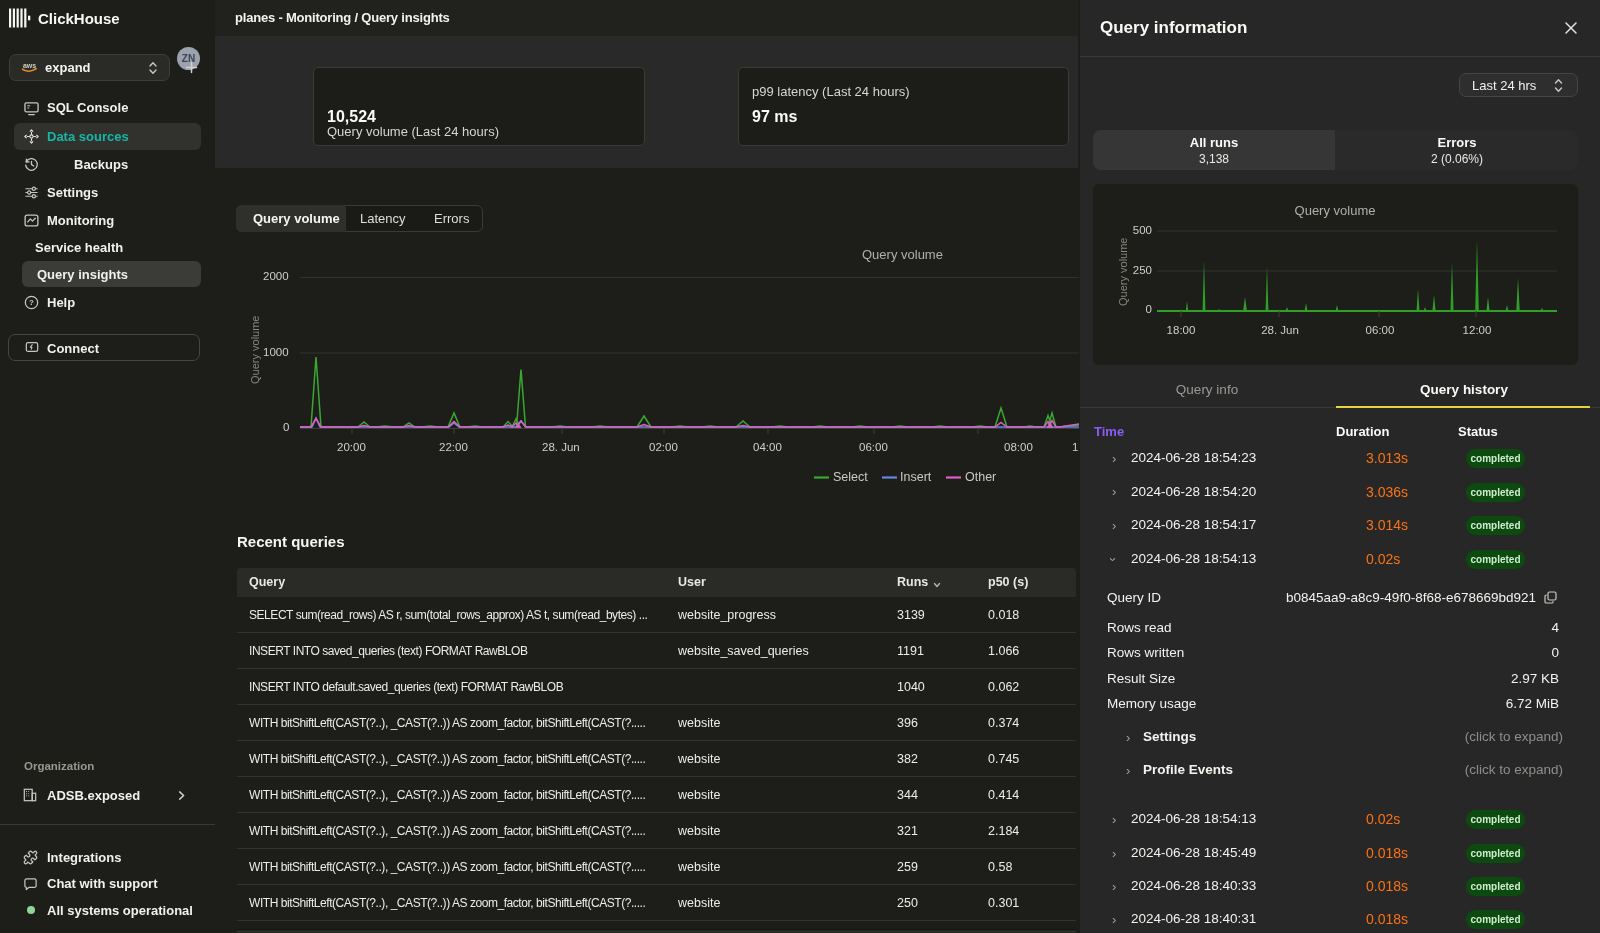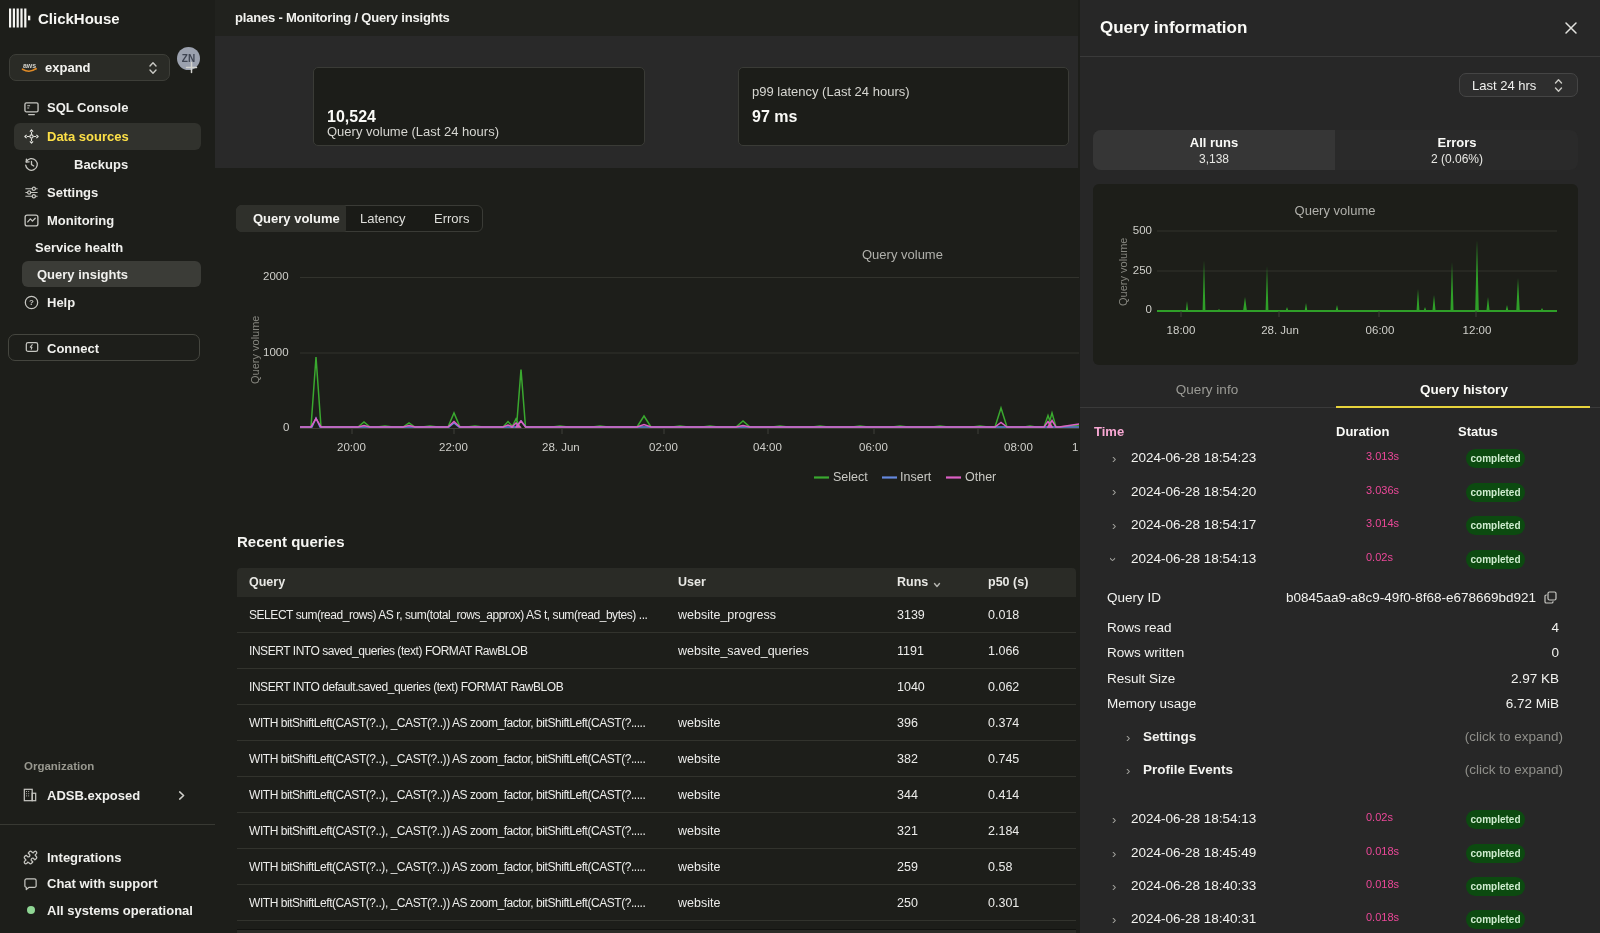--- a/index.html
+++ b/index.html
@@ -36,21 +36,21 @@
   <path d="M2 9 L5 12.2 L8 9" stroke="#c9c9c4" stroke-width="1.4" fill="none" stroke-linecap="round" stroke-linejoin="round"></path>
 </svg>
 <svg class="abs" style="left:185px;top:61px;" width="13" height="13" viewBox="0 0 13 13">
   <path d="M6.5 1.5 V11.5 M1.5 6.5 H11.5" stroke="#d2d2cd" stroke-width="1.5" stroke-linecap="round"></path>
 </svg>
 
 <div class="abs" style="left:14px;top:123px;width:187px;height:27px;background:#31322d;border-radius:6px;"></div>
 <div class="abs" style="left:22px;top:261px;width:179px;height:26px;background:#3b3c37;border-radius:6px;"></div>
 
 <div class="txt" style="left:47px;top:100px;font-size:13px;font-weight:bold;color:#f0f0ed;">SQL Console</div>
-<div class="txt" style="left:47px;top:129px;font-size:13px;font-weight:bold;color:#fde047;">Data sources</div>
+<div class="txt" style="left:47px;top:129px;font-size:13px;font-weight:bold;color:#14b8a6;">Data sources</div>
 <div class="txt" style="left:47px;top:157px;font-size:13px;font-weight:bold;color:#f0f0ed;padding-left:27px;">Backups</div>
 <div class="txt" style="left:47px;top:185px;font-size:13px;font-weight:bold;color:#f0f0ed;">Settings</div>
 <div class="txt" style="left:47px;top:213px;font-size:13px;font-weight:bold;color:#f0f0ed;">Monitoring</div>
 <div class="txt" style="left:35px;top:240px;font-size:13px;font-weight:bold;color:#f0f0ed;">Service health</div>
 <div class="txt" style="left:37px;top:267px;font-size:13px;font-weight:bold;color:#f0f0ed;">Query insights</div>
 <div class="txt" style="left:47px;top:295px;font-size:13px;font-weight:bold;color:#f0f0ed;">Help</div>
 
 <svg class="abs" style="left:24px;top:101px;" width="15" height="15" viewBox="0 0 16 16">
   <rect x="1" y="2" width="14" height="9.5" rx="1.5" stroke="#c6c6c1" stroke-width="1.4" fill="none"></rect>
   <path d="M3.5 5 h3 M3.5 7.5 h2" stroke="#c6c6c1" stroke-width="1.1"></path>
@@ -290,26 +290,26 @@
 <div class="txt" style="left:1477px;top:324px;font-size:11.5px;color:#cfcfca;transform:translateX(-50%);">12:00</div>
 
 <div class="txt" style="left:1207px;top:382px;font-size:13.5px;color:#9a9a95;transform:translateX(-50%);">Query info</div>
 <div class="txt" style="left:1464px;top:382px;font-size:13.5px;font-weight:bold;color:#fafaf7;transform:translateX(-50%);">Query history</div>
 <div class="abs" style="left:1080px;top:407px;width:520px;height:1px;background:#3a3a3a;"></div>
 <div class="abs" style="left:1336px;top:406px;width:254px;height:2px;background:#e7d33c;"></div>
 
 <style>
 .chev { position:absolute; font-size:13px; color:#a2a29d; }
 .hdate { position:absolute; left:1131px; font-size:13.5px; color:#f2f2ef; white-space:nowrap; }
-.hdur { position:absolute; left:1366px; font-size:11px; color:#ec4899; white-space:nowrap; }
+.hdur { position:absolute; left:1366px; font-size:14px; color:#f97316; white-space:nowrap; }
 .pill { position:absolute; left:1466px; width:59px; height:19px; background:#0c4a10; border-radius:10px; color:#cfeccf; font-size:10px; font-weight:bold; text-align:center; line-height:19px; }
 .lbl { position:absolute; left:1107px; font-size:13.5px; color:#f2f2ef; white-space:nowrap; }
 .val { position:absolute; right:41px; font-size:13.5px; color:#f2f2ef; white-space:nowrap; }
 </style>
-<div class="txt" style="left:1094px;top:424px;font-size:13px;font-weight:bold;color:#f9a8d4;">Time</div>
+<div class="txt" style="left:1094px;top:424px;font-size:13px;font-weight:bold;color:#8b5cf6;">Time</div>
 <div class="txt" style="left:1336px;top:424px;font-size:13px;font-weight:bold;color:#fafaf7;">Duration</div>
 <div class="txt" style="left:1458px;top:424px;font-size:13px;font-weight:bold;color:#fafaf7;">Status</div>
 
 <div class="chev" style="left:1112px;top:451px;">›</div>
 <div class="hdate" style="top:450px;">2024-06-28 18:54:23</div>
 <div class="hdur" style="top:450px;">3.013s</div>
 <div class="pill" style="top:449px;">completed</div>
 
 <div class="chev" style="left:1112px;top:484px;">›</div>
 <div class="hdate" style="top:484px;">2024-06-28 18:54:20</div>

